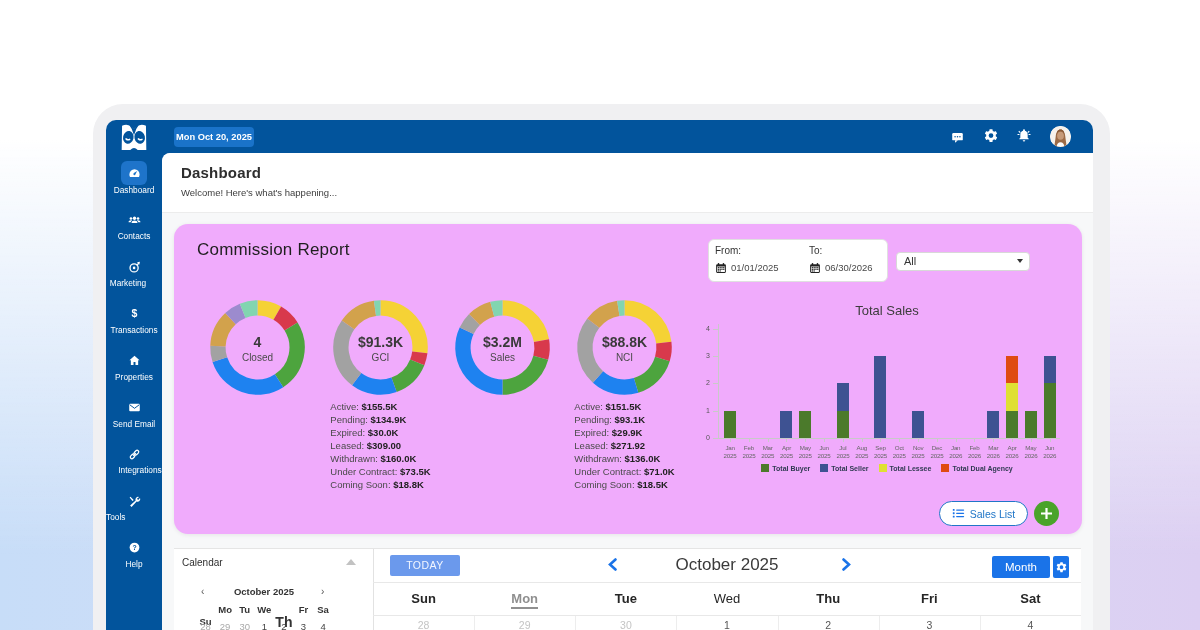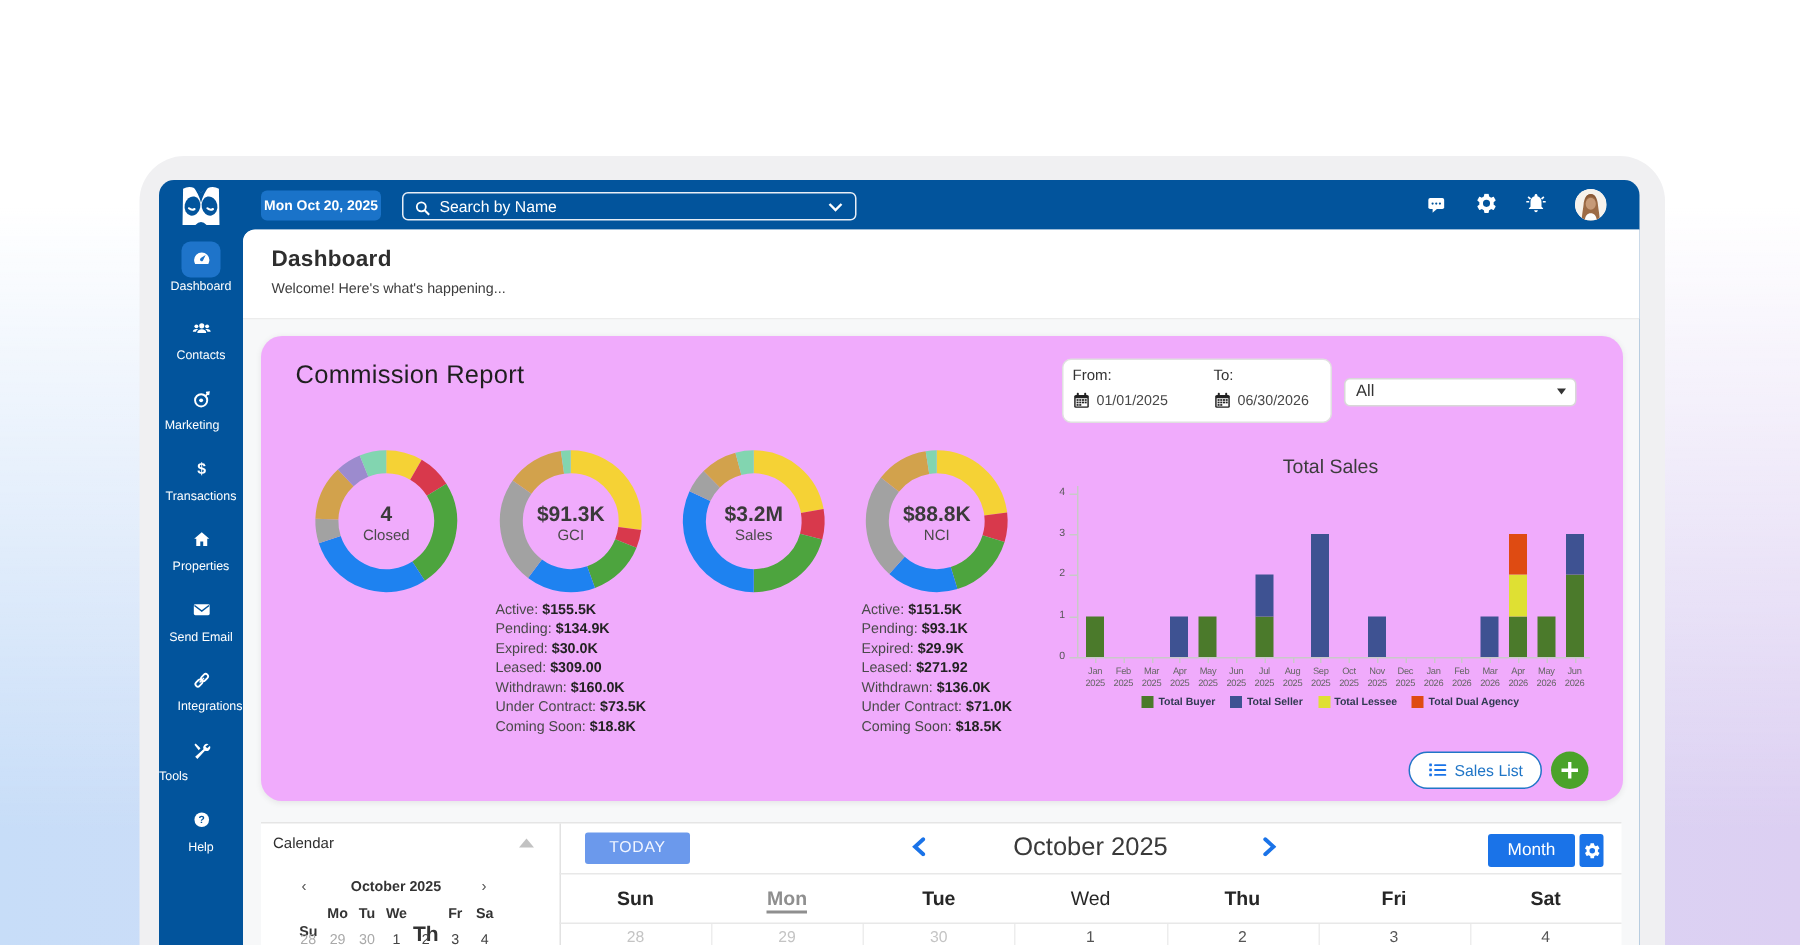--- a/index.html
+++ b/index.html
@@ -8,30 +8,20 @@
     linear-gradient(to right, #c7ddf8 0%, #d9dcf6 55%, #dccff2 100%);
 }
 .stats { position:absolute; top:176px; transform:translateX(-50%); font-size:9.5px; color:#4a4a4a; line-height:13px; white-space:nowrap; }
 .stats b { color:#222; }
 </style></head>
 <body>
 <div style="position:absolute;left:93px;top:104px;width:1017px;height:560px;background:#f0f0f2;border-radius:30px;"></div>
 <div style="position:absolute;left:106px;top:120px;width:987px;height:540px;background:#02549c;border-radius:10px 10px 0 0;">
 
   <div style="position:absolute;left:68px;top:7px;width:80px;height:20px;background:#1a73c9;border-radius:4px;color:#fff;font-size:9.3px;font-weight:bold;text-align:center;line-height:20px;">Mon Oct 20, 2025</div>
-  <div style="position:absolute;left:162px;top:8px;width:303px;height:19px;border:1px solid #e8eef6;border-radius:4px;">
-    <span style="position:absolute;left:7px;top:2.5px;"><svg width="12" height="12" viewBox="0 0 16 16">
-          <circle cx="6.5" cy="6.5" r="4" fill="none" stroke="#fff" stroke-width="1.6"></circle>
-          <path d="M9.5 9.5 13.5 13.5" stroke="#fff" stroke-width="1.8"></path>
-        </svg></span>
-    <span style="position:absolute;left:24px;top:3px;font-size:10.5px;color:#fff;">Search by Name</span>
-    <svg style="position:absolute;right:8px;top:5.5px" width="10" height="7" viewBox="0 0 10 7">
-        <path d="M1 1l4 4 4-4" stroke="#fff" stroke-width="1.6" fill="none"></path>
-      </svg>
-  </div>
   <div style="position:absolute;left:845px;top:10px;"><svg width="13" height="13" viewBox="0 0 16 16">
         <rect x="1.5" y="2.5" width="13" height="9" rx="1.5" fill="#fff"></rect>
         <path d="M5 11.5 5 14.5 8.5 11.5z" fill="#fff"></path>
         <circle cx="5" cy="7" r=".9" fill="#02549c"></circle>
         <circle cx="8" cy="7" r=".9" fill="#02549c"></circle>
         <circle cx="11" cy="7" r=".9" fill="#02549c"></circle>
       </svg></div>
   <div style="position:absolute;left:878px;top:9px;"><svg width="14" height="14" viewBox="0 0 16 16">
         <path d="M13.9 8.9c0-.3.1-.6.1-.9s0-.6-.1-.9l1.4-1.1c.1-.1.2-.3.1-.5l-1.3-2.3c-.1-.2-.3-.2-.5-.2l-1.6.7c-.5-.4-1-.7-1.5-.9L10.2 1c0-.2-.2-.3-.4-.3H7.2c-.2 0-.4.1-.4.3l-.3 1.8c-.6.2-1.1.5-1.5.9l-1.6-.7c-.2-.1-.4 0-.5.2L1.6 5.5c-.1.2-.1.4.1.5l1.4 1.1c0 .3-.1.6-.1.9s0 .6.1.9l-1.4 1.1c-.1.1-.2.3-.1.5l1.3 2.3c.1.2.3.2.5.2l1.6-.7c.5.4 1 .7 1.5.9l.3 1.8c0 .2.2.3.4.3h2.6c.2 0 .4-.1.4-.3l.3-1.8c.6-.2 1.1-.5 1.5-.9l1.6.7c.2.1.4 0 .5-.2l1.3-2.3c.1-.2.1-.4-.1-.5zM8.5 10.7a2.7 2.7 0 1 1 0-5.4 2.7 2.7 0 0 1 0 5.4z" transform="translate(-.5 -.5)" fill="#fff"></path>
       </svg></div>
@@ -223,21 +213,21 @@
               <rect x="3.6" y="9" width="1.8" height="1.5"></rect>
               <rect x="6" y="9" width="1.8" height="1.5"></rect>
               <rect x="8.4" y="9" width="1.8" height="1.5"></rect>
               <rect x="10.8" y="9" width="1.8" height="1.5"></rect>
               <rect x="3.6" y="11.2" width="1.8" height="1.5"></rect>
               <rect x="6" y="11.2" width="1.8" height="1.5"></rect>
             </g>
           </svg></div>
       <div style="position:absolute;left:651px;top:38px;font-size:9.5px;color:#484848;">06/30/2026</div>
 
-      <div style="position:absolute;left:722px;top:28px;width:155px;height:19px;border:1px solid #d8d8d8;border-radius:4px;background:#fff;">
+      <div style="position:absolute;left:722px;top:28px;width:134px;height:19px;border:1px solid #d8d8d8;border-radius:4px;background:#fff;">
         <span style="position:absolute;left:7px;top:2px;font-size:11px;color:#333;">All</span>
         <span style="position:absolute;right:6px;top:6px;width:0;height:0;border-left:3.5px solid transparent;border-right:3.5px solid transparent;border-top:4.5px solid #333;"></span>
       </div>
 
       <div style="position:absolute;left:540px;top:79px;width:346px;text-align:center;font-size:13px;font-weight:normal;color:#3c3c3c;">Total Sales</div>
       <div style="position:absolute;left:526px;top:209.0px;width:10px;text-align:right;font-size:7px;color:#565656;line-height:10px;">0</div>
         <div style="position:absolute;left:539px;top:214.0px;width:5px;height:1px;background:#c9c9c9;"></div>
         <div style="position:absolute;left:526px;top:181.7px;width:10px;text-align:right;font-size:7px;color:#565656;line-height:10px;">1</div>
         <div style="position:absolute;left:539px;top:186.7px;width:5px;height:1px;background:#c9c9c9;"></div>
         <div style="position:absolute;left:526px;top:154.4px;width:10px;text-align:right;font-size:7px;color:#565656;line-height:10px;">2</div>

